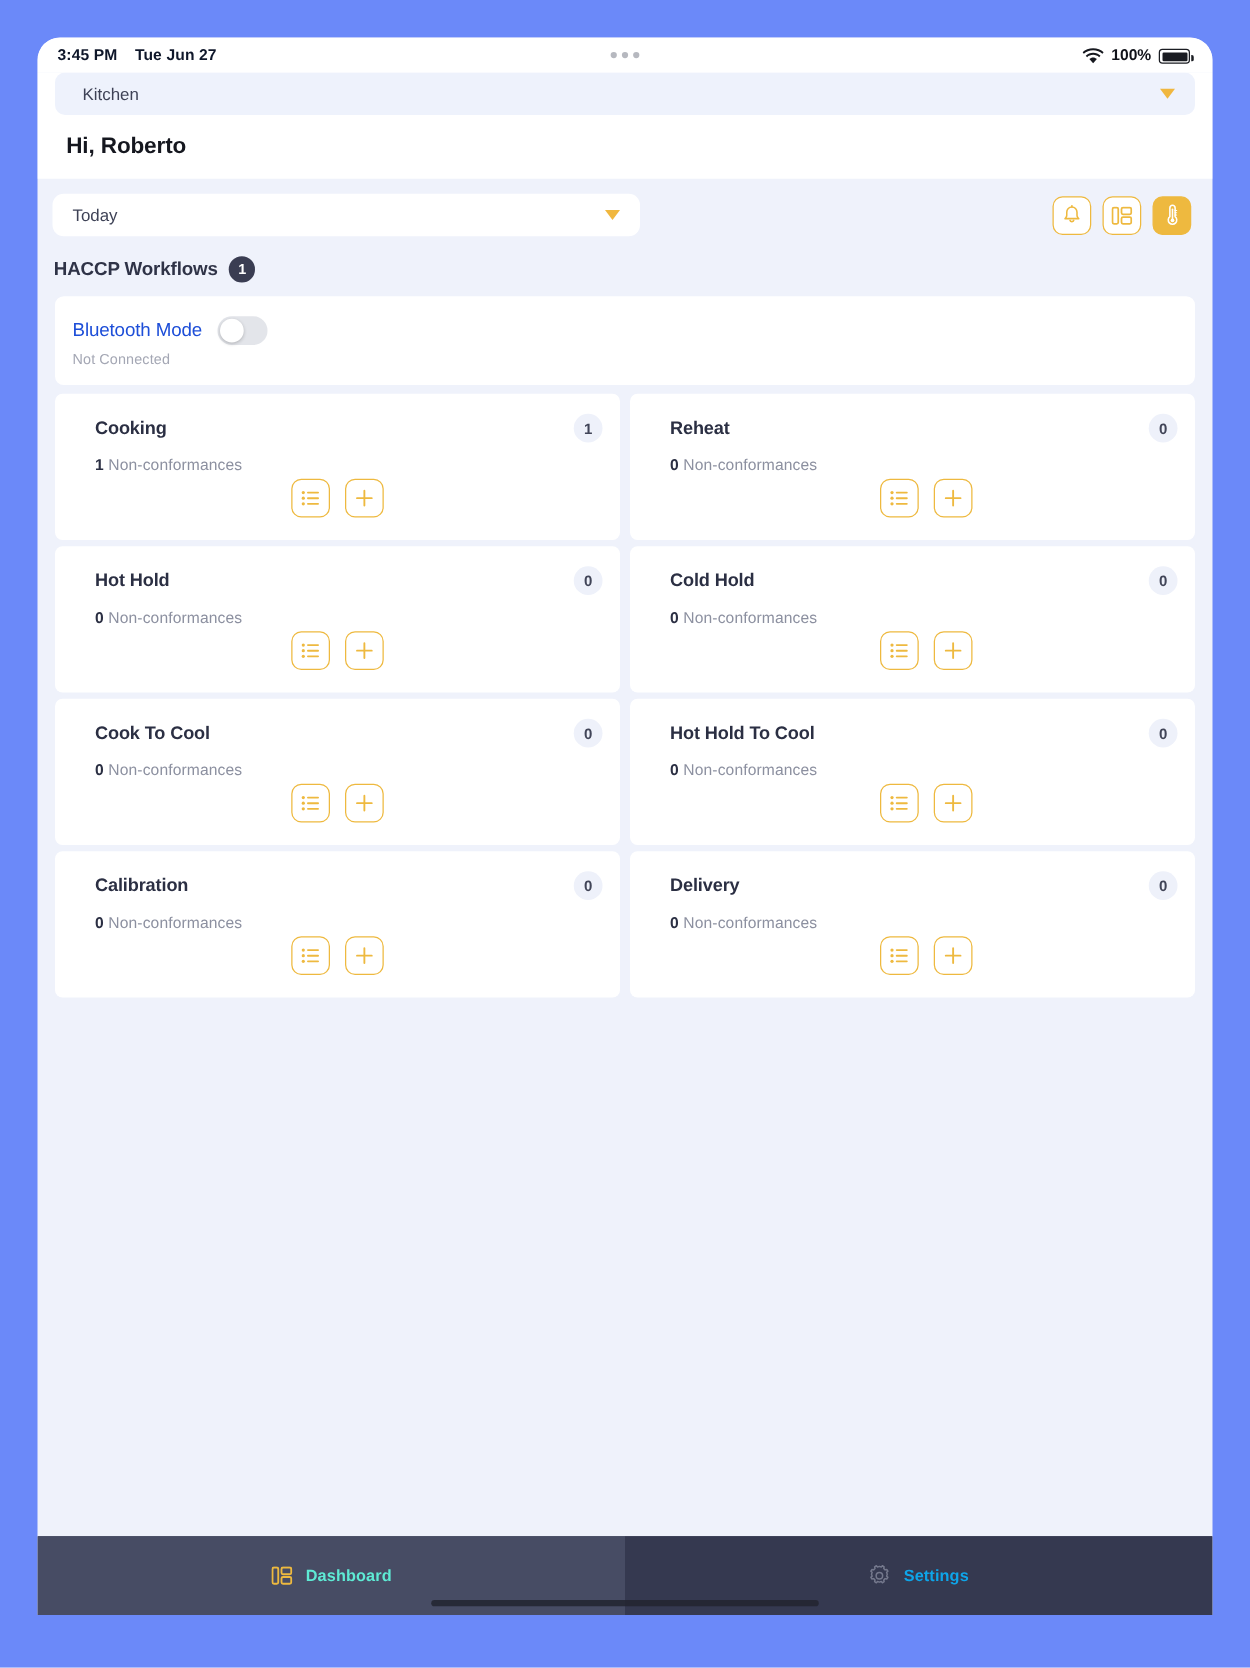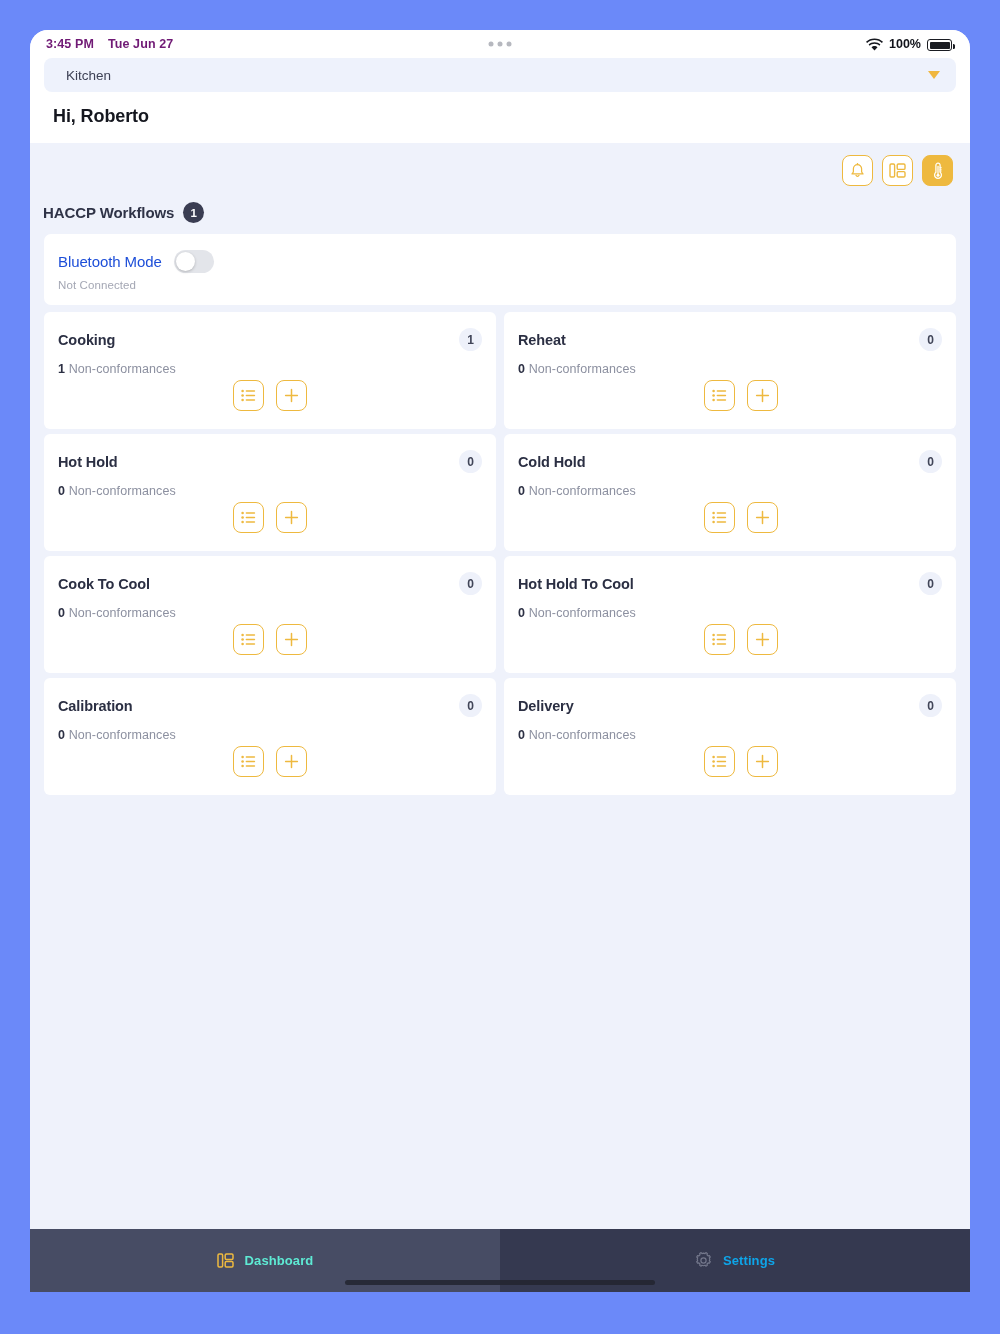--- a/index.html
+++ b/index.html
@@ -38,21 +38,21 @@
     align-items: center;
     padding: 0 18px 0 16px;
     position: relative;
     flex: 0 0 auto;
   }
   .sb-left {
     display: flex;
     align-items: center;
     gap: 14px;
     font-size: 12.5px;
-    color: #701a75;
+    color: #0f172a;
     font-weight: 600;
     letter-spacing: .1px;
   }
   .sb-dots {
     position: absolute;
     left: 50%;
     top: 50%;
     transform: translate(-50%, -50%);
     display: flex;
     gap: 4px;
@@ -247,21 +247,21 @@
     display: grid;
     grid-template-columns: 1fr 1fr;
     gap: 5px 8px;
     padding: 7px 14px 0 14px;
     flex: 0 0 auto;
   }
   .card {
     background: #ffffff;
     border-radius: 6px;
     height: 117px;
-    padding: 16px 14px 0 14px;
+    padding: 16px 14px 0 32px;
     position: relative;
   }
   .card-head {
     display: flex;
     align-items: center;
   }
   .card-title {
     font-size: 14.5px;
     font-weight: 700;
     color: #2b2f43;
@@ -382,20 +382,24 @@
 
   <div class="header-white">
     <div class="location-select">
       <span class="loc-label">Kitchen</span>
       <span class="caret-down"></span>
     </div>
     <div class="greeting">Hi, Roberto</div>
   </div>
 
   <div class="toolbar">
+    <div class="date-select">
+      <span class="date-label">Today</span>
+      <span class="caret-down"></span>
+    </div>
     <div class="tool-btns">
       <div class="tool-btn">
         <svg width="15" height="16" viewBox="0 0 15 16">
           <path d="M7.5 1.6c-2.3 0-4.1 1.9-4.1 4.2v2.4c0 .6-.2 1.2-.6 1.7l-.8 1h11l-.8-1c-.4-.5-.6-1.1-.6-1.7V5.8c0-2.3-1.8-4.2-4.1-4.2z" fill="none" stroke="#eeb93f" stroke-width="1.25" stroke-linejoin="round"></path>
           <path d="M6.0 12.3a1.6 1.6 0 0 0 3.0 0" fill="none" stroke="#eeb93f" stroke-width="1.25" stroke-linecap="round"></path>
           <path d="M7.5 1.6V.6" stroke="#eeb93f" stroke-width="1.25" stroke-linecap="round"></path>
         </svg>
       </div>
       <div class="tool-btn">
         <svg width="17" height="15" viewBox="0 0 17 15">

